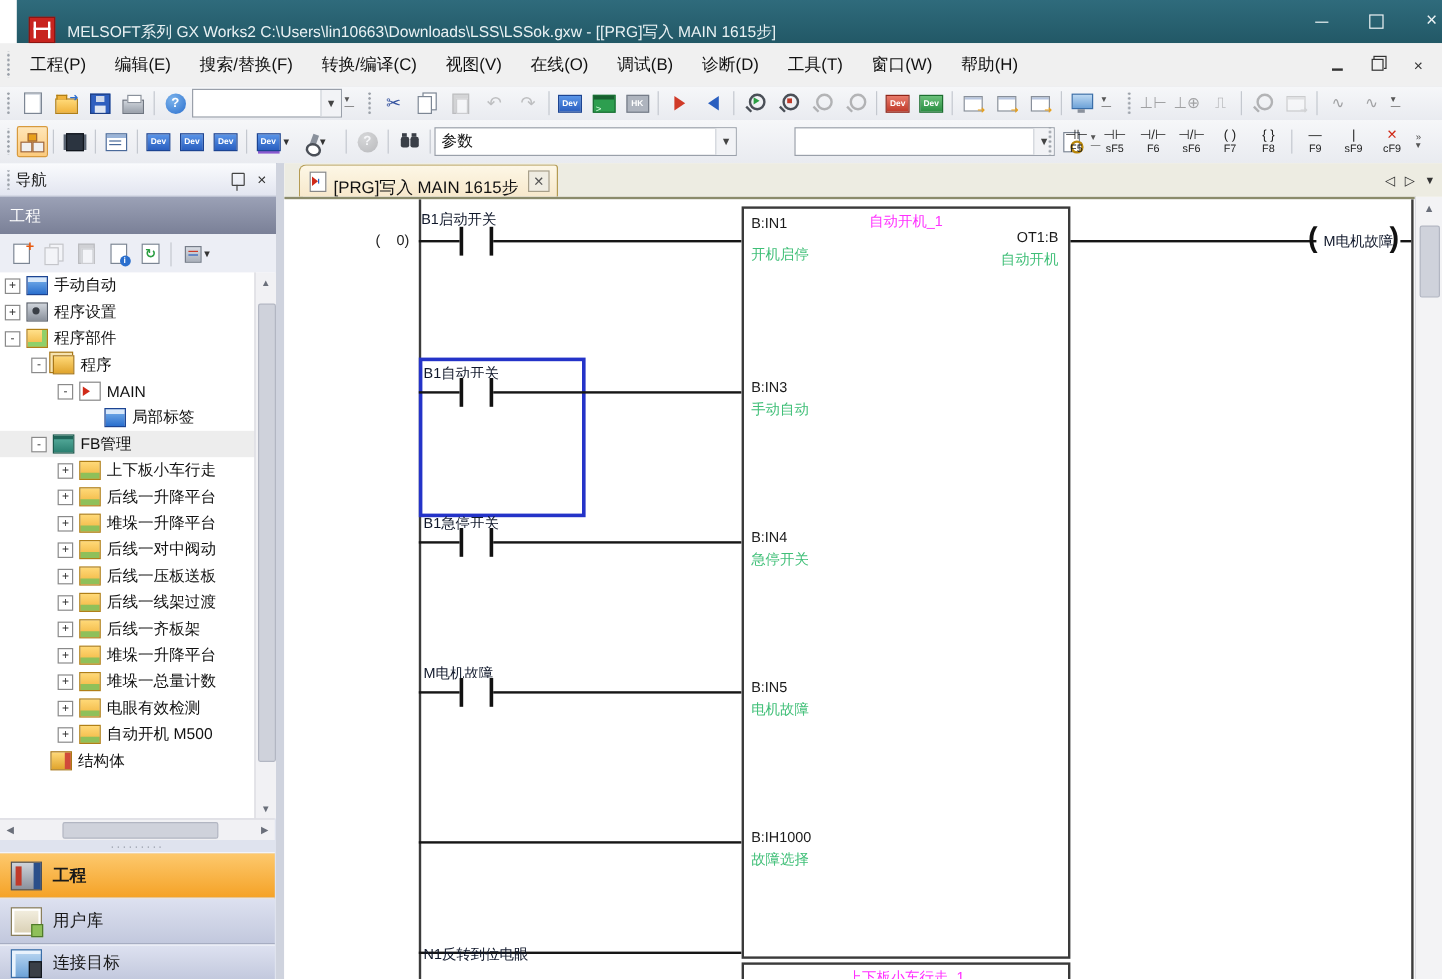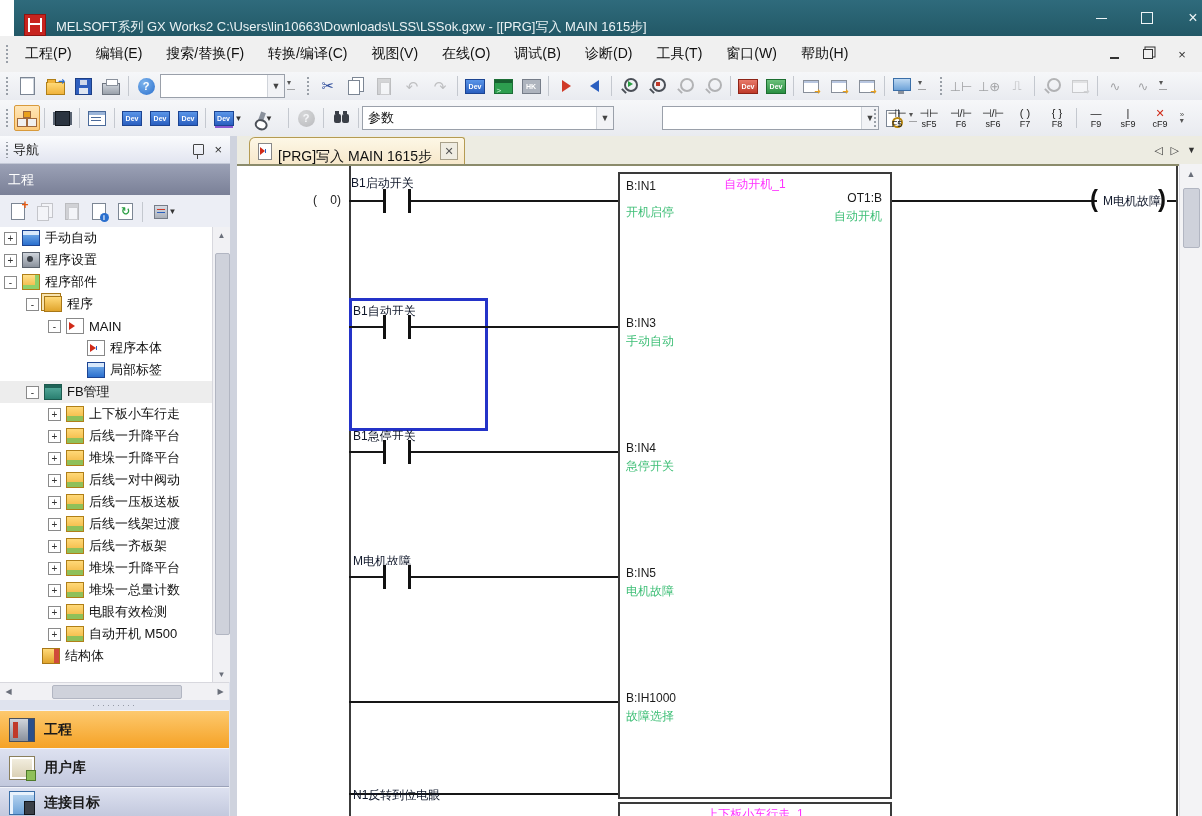--- a/index.html
+++ b/index.html
@@ -119,21 +119,21 @@
   .t-fb{background:linear-gradient(#5ab0a0,#2a7f70);border:1px solid #1c5a4e;box-shadow:inset 0 3px 0 #1f6458;}
   .t-ffold{background:linear-gradient(#ffd978,#f0b33c);border:1px solid #b07f17;box-shadow:inset 0 -5px 0 #8fc05a;}
   .t-struct{background:linear-gradient(#ffd978,#e0a42c);border:1px solid #a87717;box-shadow:inset -5px 0 0 #d04a3a;}
   .tree-vsb{position:absolute;right:0;top:91px;width:17px;height:455px;background:#f1f1f4;border-left:1px solid #d8d8de;}
   .tree-vsb .thumb{position:absolute;left:2px;top:26px;width:13px;height:380px;background:#cfd2db;border:1px solid #b2b6c2;border-radius:2px;}
   .sarrow{position:absolute;left:0;width:17px;height:16px;display:flex;align-items:center;justify-content:center;font-size:8px;color:#6a6f7a;}
   .tree-hsb{position:absolute;left:0;top:546px;width:229px;height:17px;background:#f1f1f4;border-top:1px solid #d8d8de;}
   .tree-hsb .thumb{position:absolute;left:52px;top:2px;width:128px;height:12px;background:#cfd2db;border:1px solid #b2b6c2;border-radius:2px;}
   .harrow{position:absolute;top:0;width:17px;height:17px;display:flex;align-items:center;justify-content:center;font-size:8px;color:#6a6f7a;}
   .gripper{position:absolute;left:0;top:563px;width:229px;height:11px;display:flex;align-items:center;justify-content:center;color:#8a8f9c;font-size:9px;letter-spacing:2px;}
-  .navbtn{position:absolute;left:0;width:229px;height:37px;display:flex;align-items:center;background:linear-gradient(180deg,#dde1f0,#c2c8dd);border-top:1px solid #f2f4fa;border-bottom:1px solid #9aa1b8;font-size:14px;color:#1a1a1a;font-weight:bold;}
+  .navbtn{position:absolute;left:0;width:229px;height:37px;display:flex;align-items:center;background:linear-gradient(180deg,#dde1f0,#c2c8dd);border-top:1px solid #f2f4fa;border-bottom:1px solid #9aa1b8;font-size:14px;color:#1a1a1a;}
   .navbtn.on{background:linear-gradient(180deg,#fdc96e,#f5a226);border-bottom:1px solid #c87f1a;font-weight:bold;}
   .nbicon{width:24px;height:22px;margin:0 9px 0 9px;flex:0 0 auto;position:relative;}
   .nb-proj{background:linear-gradient(#cfd4db,#8a919c);border:1px solid #4a505a;box-shadow:inset -6px 0 0 #2a4f8a;}
   .nb-proj:after{content:"";position:absolute;left:3px;top:3px;width:5px;height:16px;background:#c03a2a;}
   .nb-lib{background:linear-gradient(#f4f0e2,#d8ceb2);border:1px solid #8a7f5c;box-shadow:inset 0 0 0 2px #fff;}
   .nb-lib:after{content:"";position:absolute;right:-2px;bottom:-2px;width:8px;height:9px;background:#8fc05a;border:1px solid #4f7a2a;}
   .nb-conn{background:linear-gradient(#bcd8f2,#6ea3d8);border:1px solid #3a6ea8;box-shadow:inset 3px 3px 0 #e8f2fc;}
   .nb-conn:after{content:"";position:absolute;right:-1px;bottom:-1px;width:9px;height:12px;background:#3a3f47;border:1px solid #11161d;}
   
   .editor{position:absolute;left:237px;top:136px;width:965px;height:680px;background:#fff;}
@@ -471,24 +471,20 @@
         <span class="exp">-</span>
         <span class="ticon t-prog"></span>
         <span>程序</span>
       </div>
     <div class="trow" style="padding-left:48px">
         <span class="exp">-</span>
         <span class="ticon t-main"></span>
         <span>MAIN</span>
       </div>
     <div class="trow" style="padding-left:87px">
-        <span class="ticon t-body"></span>
-        <span>程序本体</span>
-      </div>
-    <div class="trow" style="padding-left:87px">
         <span class="ticon t-table"></span>
         <span>局部标签</span>
       </div>
     <div class="trow hl" style="padding-left:26px">
         <span class="exp">-</span>
         <span class="ticon t-fb"></span>
         <span>FB管理</span>
       </div>
     <div class="trow" style="padding-left:48px">
         <span class="exp">+</span>

